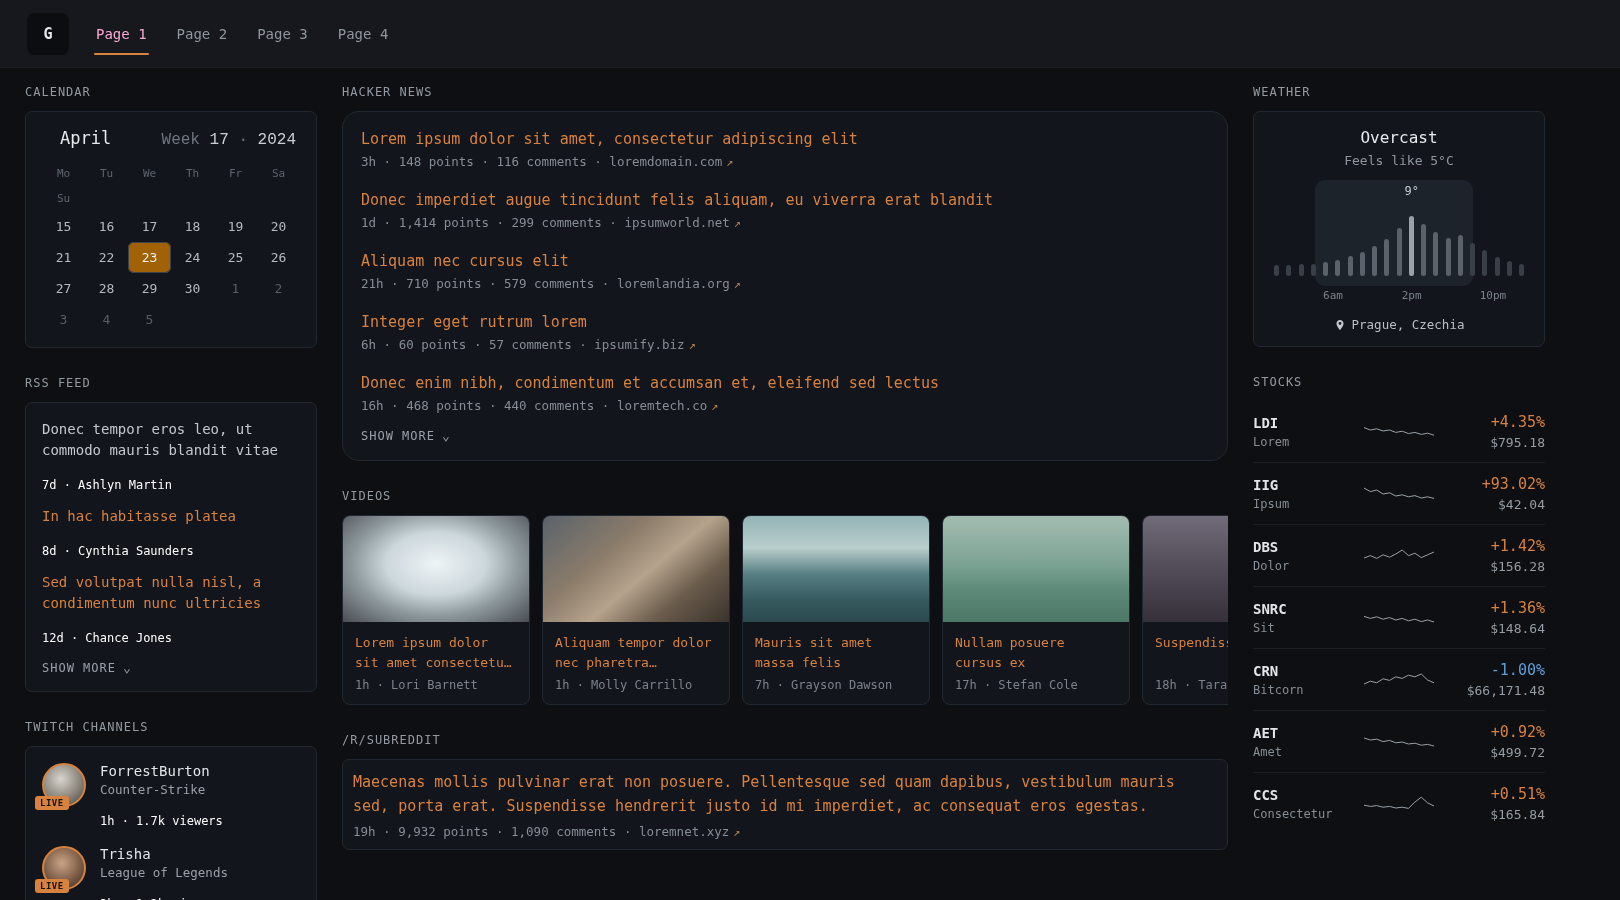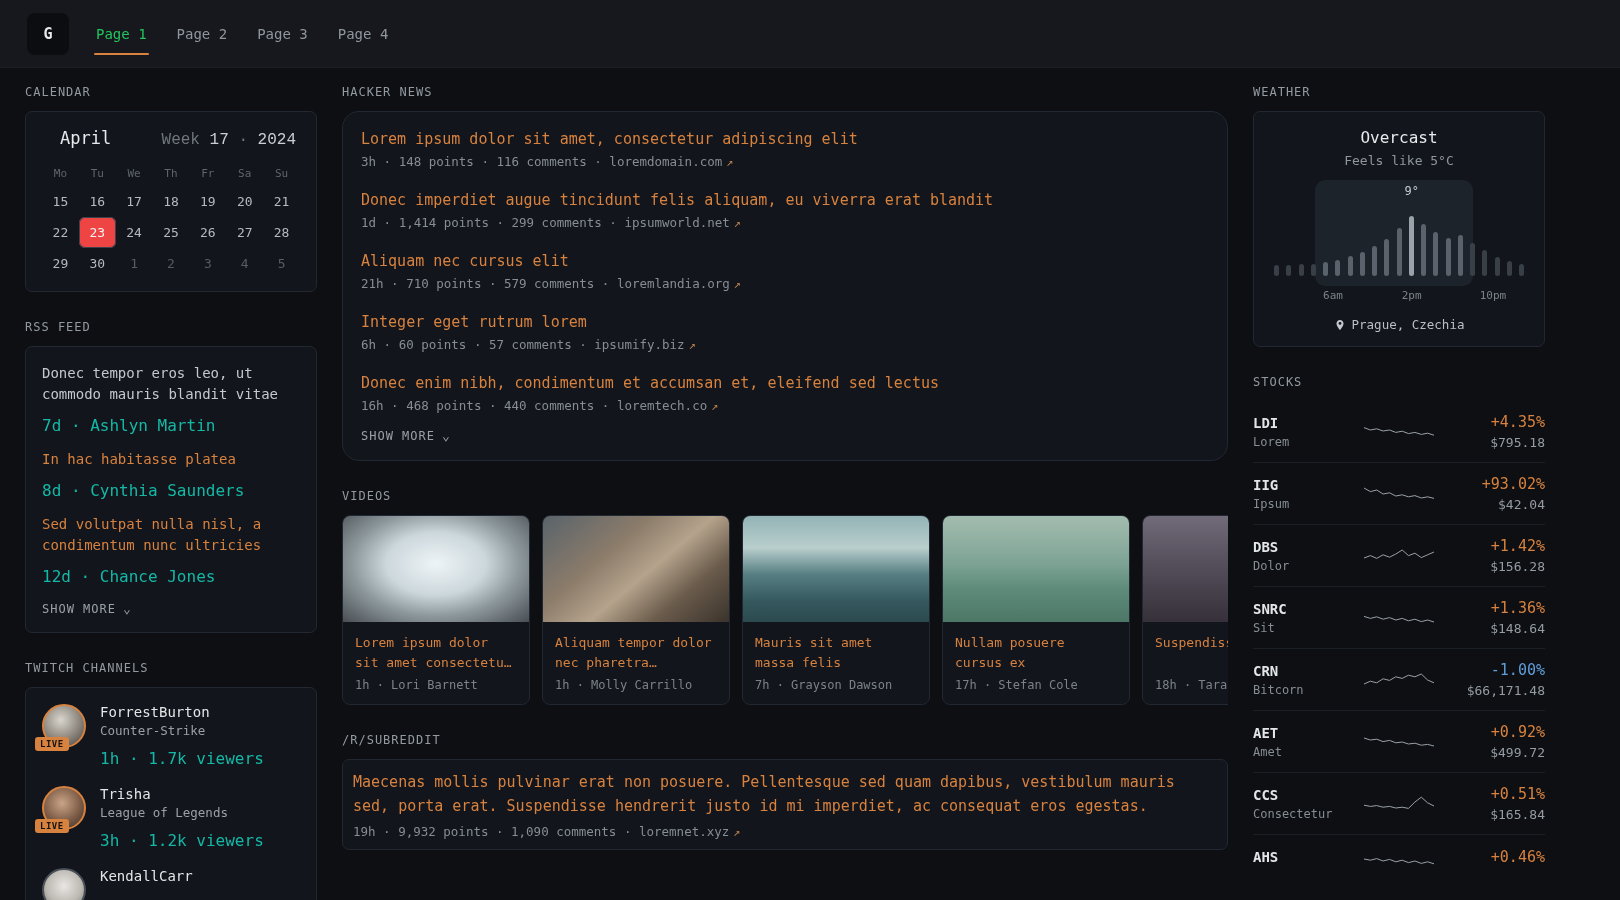--- a/index.html
+++ b/index.html
@@ -13,45 +13,45 @@
   }
   :root { --accent:#d8823f; --negative:#5f9edb; }
   a { text-decoration:none; color:inherit; cursor:pointer; }
   button { cursor:pointer; }
 
   
   .topbar { display:flex; align-items:stretch; height:68px; background:#16181d; border-bottom:1px solid #1c2025; padding:0 27px; }
   .logo { width:42px; height:42px; margin:13px 0; background:#0b0d10; border-radius:8px; display:flex; align-items:center; justify-content:center; font-size:15px; font-weight:bold; color:#e6eaed; }
   .tabs { display:flex; gap:26px; margin-left:25px; }
   .tab { display:flex; align-items:center; position:relative; color:#8f969d; font-size:14px; padding:0 2px; }
-  .tab.active { color:#22c55e; }
+  .tab.active { color:#f9a8d4; }
   .tab.active::after { content:""; position:absolute; left:0; right:0; bottom:12px; height:2px; border-radius:1px; background:var(--accent); }
 
   
   .main { display:grid; grid-template-columns:292px minmax(0,1fr) 292px; gap:0 25px; padding:17px 75px 0 25px; align-items:start; }
   section { margin-bottom:28px; }
   .sec { font-size:12px; font-weight:normal; letter-spacing:1px; color:#939aa2; margin-bottom:12px; }
   .card { background:#12151b; border:1px solid #222831; border-radius:7px; }
-  .meta { font-size:16px; color:#14b8a6; margin-top:11px; }
+  .meta { font-size:12px; color:#ffffff; margin-top:17px; }
   .meta-link { color:#868d95; }
   .ext { color:#b9804f; margin-left:4px; font-size:12px; }
   .show-more { background:none; border:none; font-family:inherit; font-size:12px; letter-spacing:1px; color:#9aa1a8; display:inline-flex; align-items:center; gap:7px; margin-top:16px; padding:0; }
   .chev { font-size:13px; line-height:0.6; }
 
   
   .cal-card { padding:14px 16px 12px; }
   .cal-head { display:flex; justify-content:space-between; align-items:baseline; padding:2px 4px 12px;margin-left:14px; }
   .cal-month { font-size:17px; color:#e6eaed; }
   .cal-week { font-size:16px; color:#6f767e;font-family:Liberation Mono, monospace; }
   .cal-week .hi { color:#c9cfd5; }
-  .cal-grid { display:grid; grid-template-columns:repeat(7,1fr); text-align:center; }
+  .cal-grid { display:grid; grid-template-columns:repeat(6,1fr); text-align:center; }
   .dow { font-size:11px; color:#5e656d; padding:6px 0; }
   .cal-day { font-size:13px; color:#b4bac0; padding:8px 0; border-radius:6px; }
   .cal-day.dim { color:#565d65; }
-  .cal-day.sel { background:#ef4444; box-shadow:inset 0 0 0 1px #3a424c; color:#f0f3f5; }
+  .cal-day.sel { background:#a16207; box-shadow:inset 0 0 0 1px #3a424c; color:#f0f3f5; }
 
   
   .rss-card { padding:16px; }
   .rss-item + .rss-item { margin-top:14px; }
   .rss-title { font-size:14px; line-height:1.5; color:#c3c9cf; display:block; }
   .rss-title.accent { color:var(--accent); }
 
   
   .tw-card { padding:16px; }
   .channel { display:flex; gap:14px; align-items:flex-start; }
@@ -519,29 +519,16 @@
             </div>
             <svg class="spark" viewBox="0 0 70 24">
               <polyline points="0.0,13.2 6.4,14.4 12.7,13.6 19.1,15.2 25.5,14.4 31.8,16.0 38.2,15.2 44.5,16.4 50.9,10.0 57.3,5.2 63.6,10.8 70.0,14.0"></polyline>
             </svg>
             <div class="s-right">
               <div class="s-chg up">+0.51%</div>
               <div class="s-price">$165.84</div>
             </div>
           </li>
 
-          <li class="stock">
-            <div class="s-left">
-              <div class="s-sym">AHS</div>
-              <div class="s-name"></div>
-            </div>
-            <svg class="spark" viewBox="0 0 70 24">
-              <polyline points="0.0,12.0 6.4,13.2 12.7,11.6 19.1,14.0 25.5,12.4 31.8,14.8 38.2,13.2 44.5,15.6 50.9,14.0 57.3,16.4 63.6,14.8 70.0,16.8"></polyline>
-            </svg>
-            <div class="s-right">
-              <div class="s-chg up">+0.46%</div>
-              <div class="s-price"></div>
-            </div>
-          </li>
         </ul>
     </section>
   </div>
 </div>
 
 </body></html>

